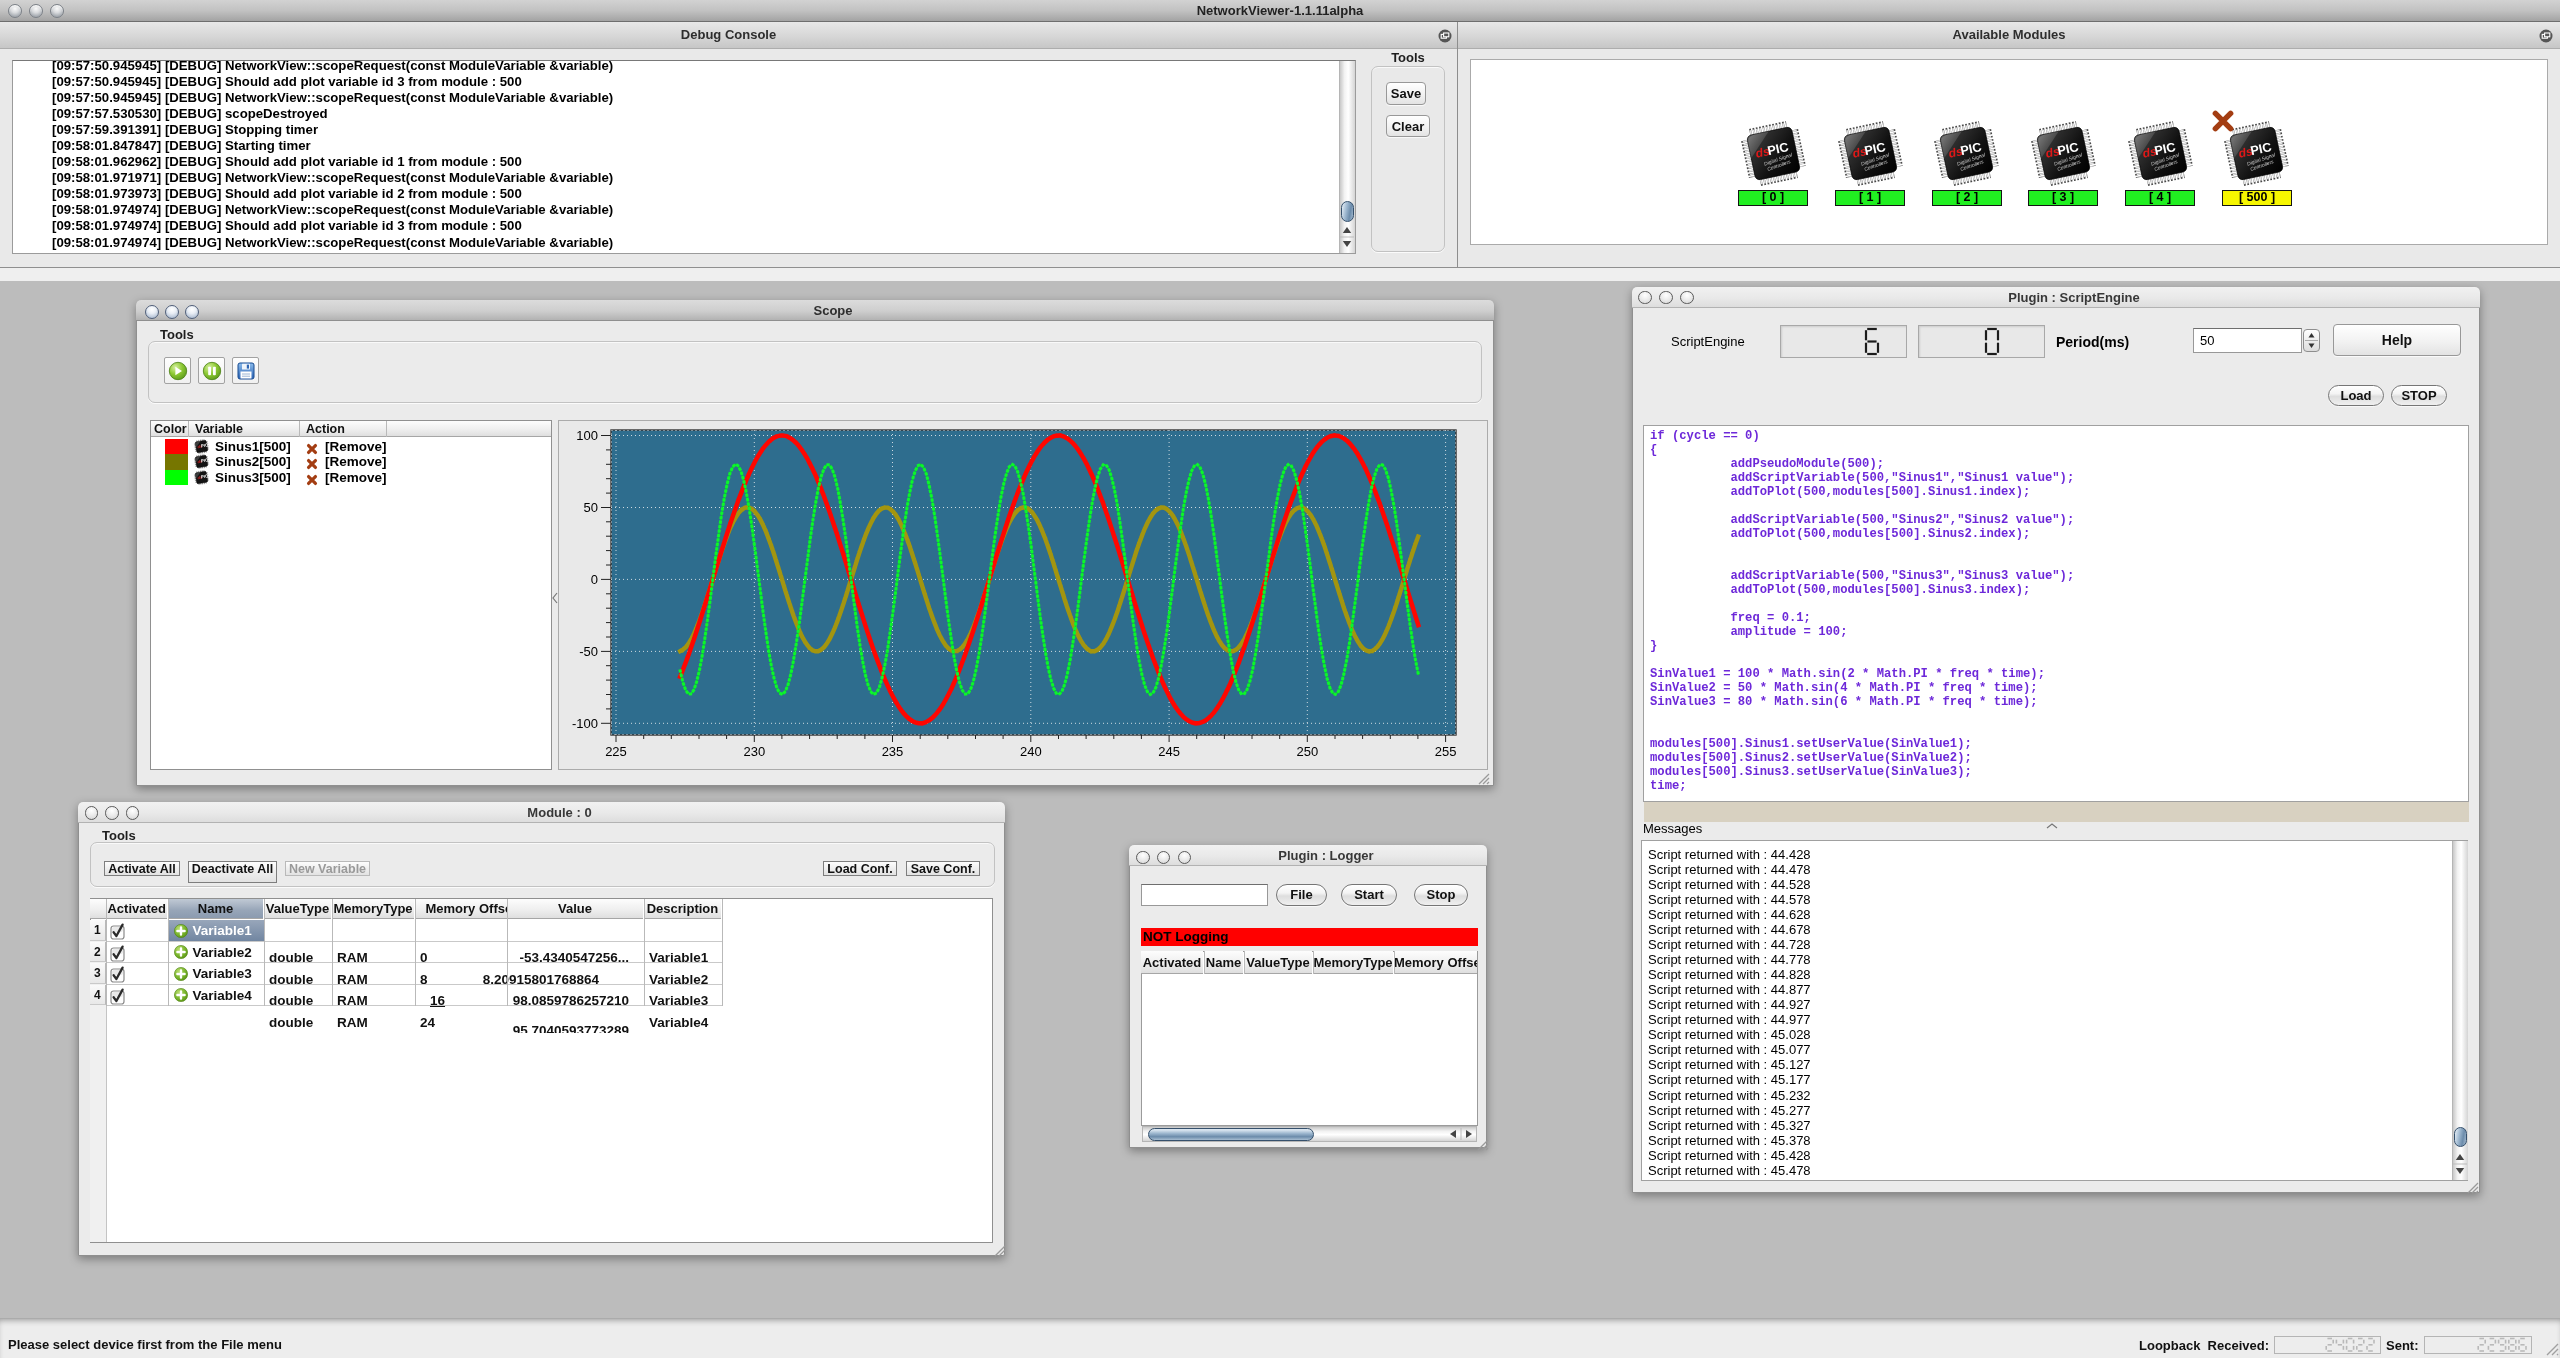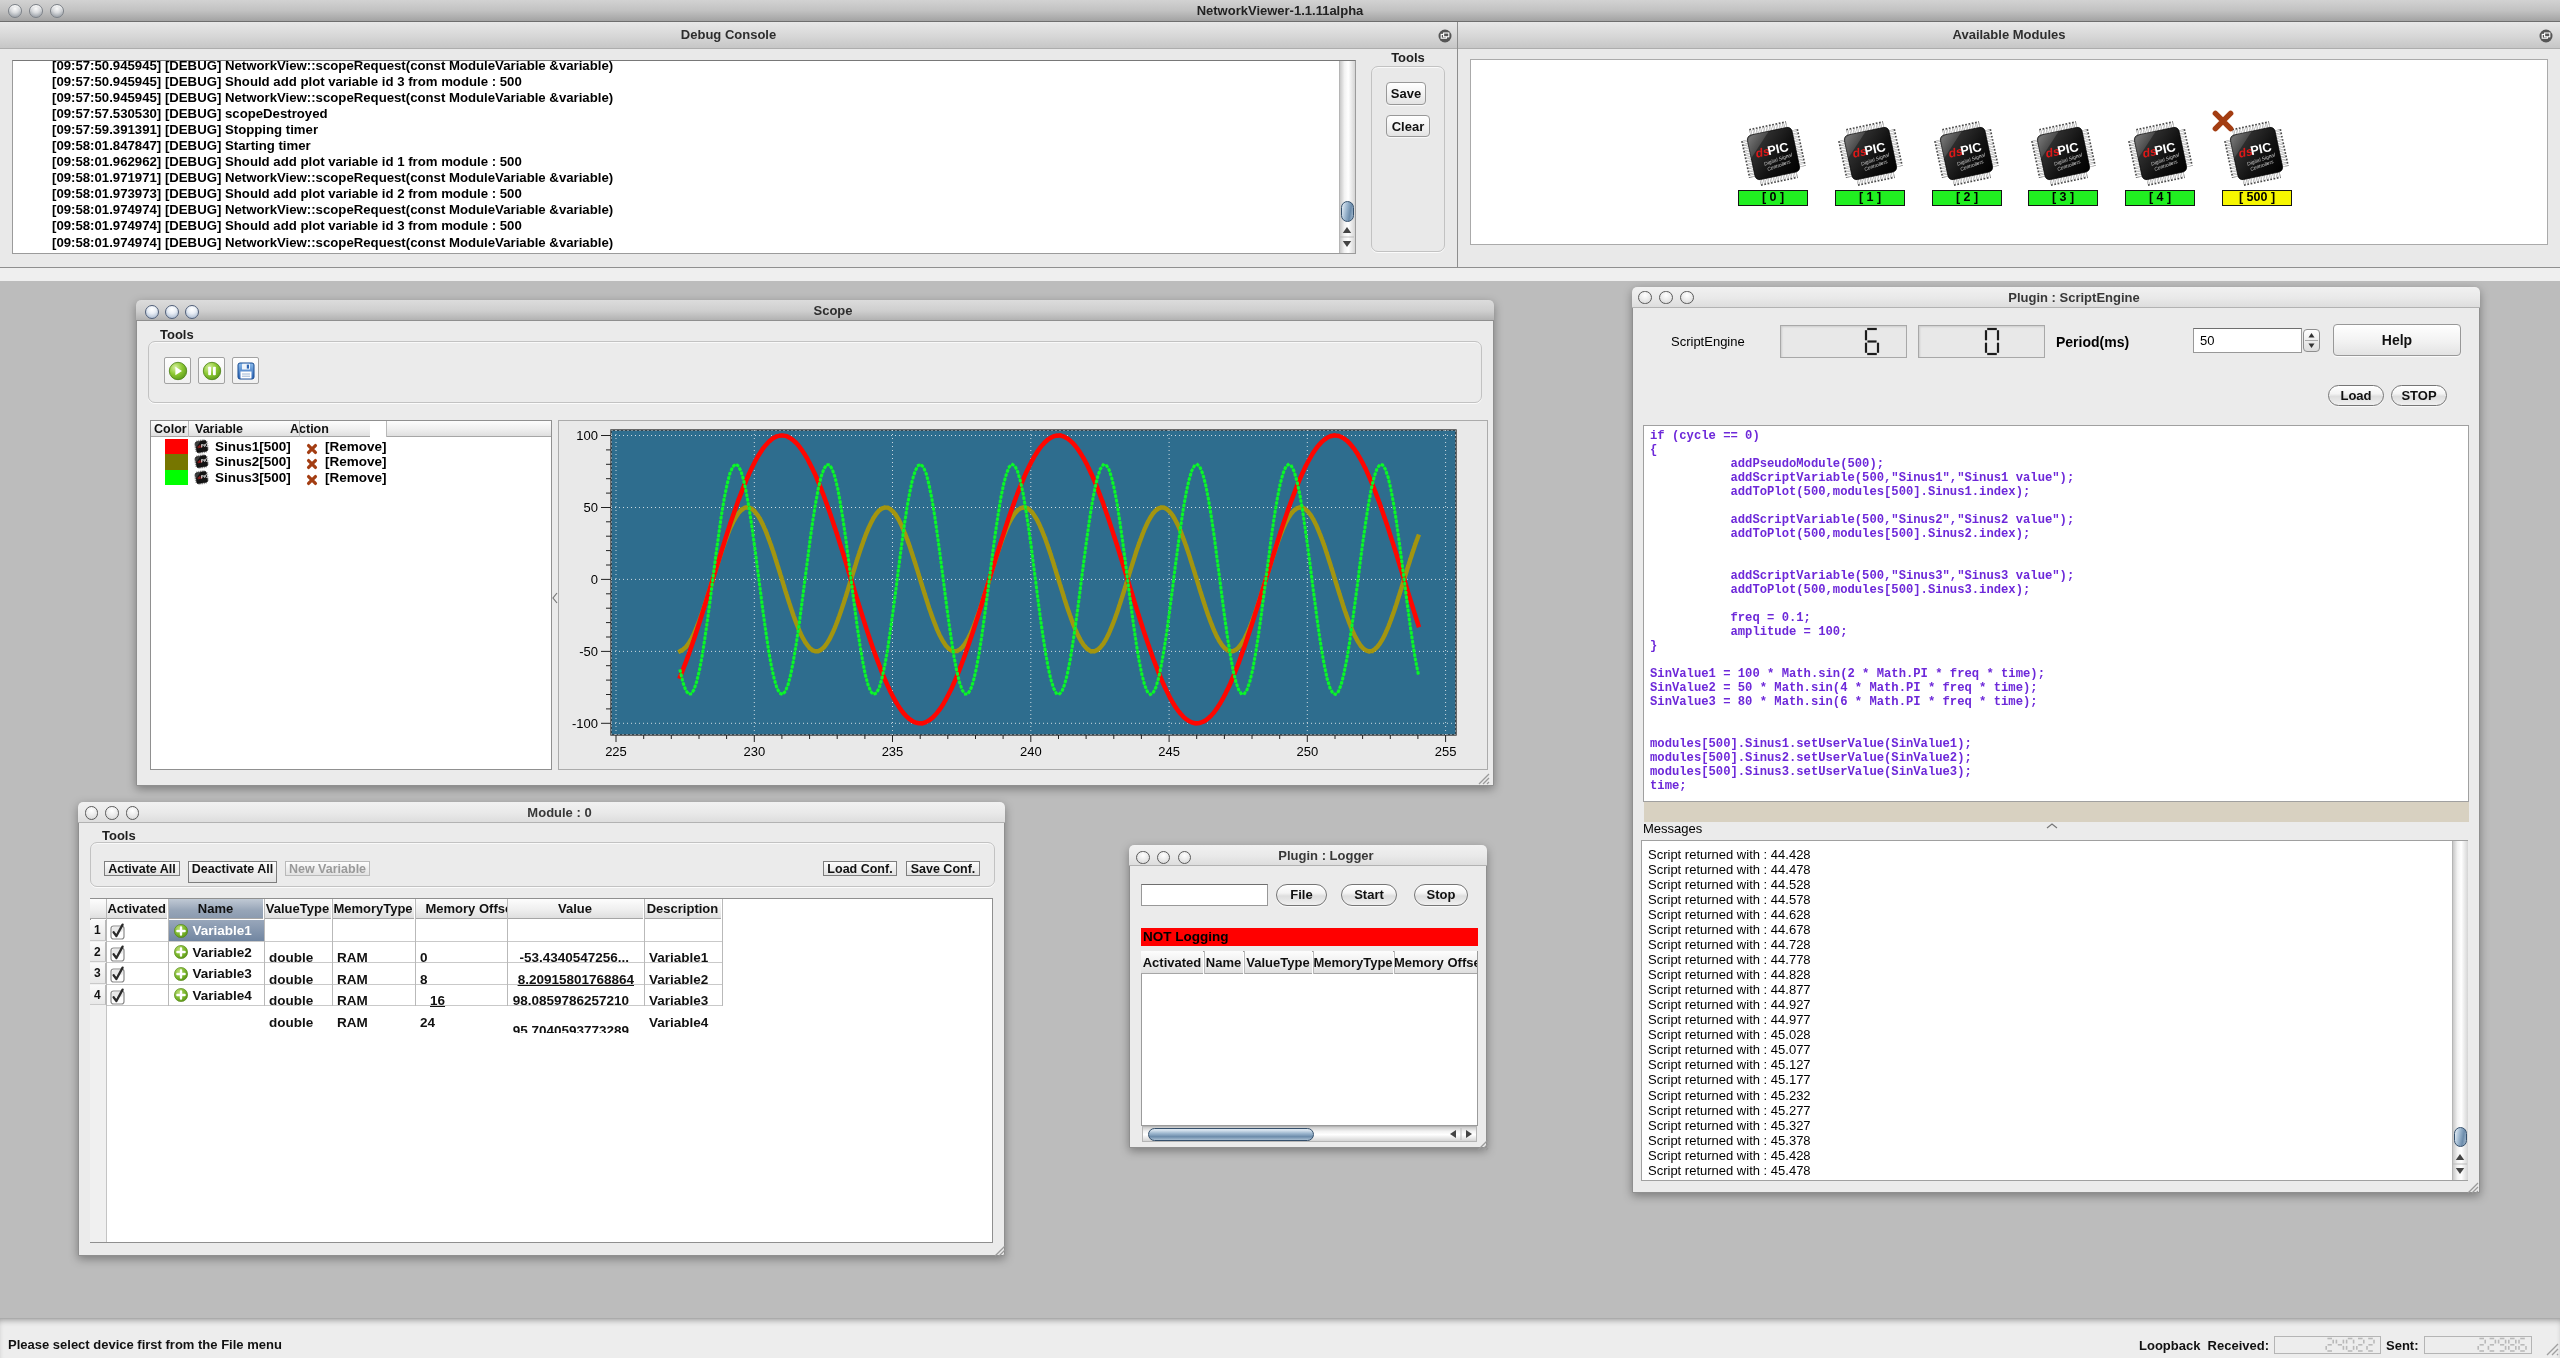--- a/index.html
+++ b/index.html
@@ -305,21 +305,21 @@
       <rect x="6" y="2.8" width="8" height="5.6" rx="0.5" fill="#eef4fb"></rect>
       <rect x="10.8" y="3.6" width="2.2" height="4" fill="#2e66b4"></rect>
       <rect x="4.5" y="10.5" width="11" height="7" fill="#fff"></rect>
       <line x1="6" y1="13" x2="14" y2="13" stroke="#9ab4d4" stroke-width="1"></line>
       <line x1="6" y1="15.2" x2="14" y2="15.2" stroke="#9ab4d4" stroke-width="1"></line>
     </svg></div>
 
 <div class="abs" style="left:150px;top:420px;width:402px;height:350px;background:#fff;border:1px solid #909090"></div>
 <div class="abs mhdr" style="left:151px;top:421px;width:37px;height:16px;line-height:16px;text-align:left;padding-left:3px;font-size:12.5px">Color</div>
 <div class="abs mhdr" style="left:189px;top:421px;width:110px;height:16px;line-height:16px;text-align:left;padding-left:6px;font-size:12.5px">Variable</div>
-<div class="abs mhdr" style="left:284px;top:421px;width:86px;height:16px;line-height:16px;text-align:left;padding-left:6px;font-size:12.5px">Action</div>
+<div class="abs mhdr" style="left:300px;top:421px;width:86px;height:16px;line-height:16px;text-align:left;padding-left:6px;font-size:12.5px">Action</div>
 <div class="abs mhdr" style="left:387px;top:421px;width:164px;height:16px;line-height:16px"></div>
 <div class="abs" style="left:188px;top:421px;width:1px;height:16px;background:#b9b9b9"></div>
 <div class="abs" style="left:299px;top:421px;width:1px;height:16px;background:#b9b9b9"></div>
 <div class="abs" style="left:386px;top:421px;width:1px;height:16px;background:#b9b9b9"></div>
 <div class="abs" style="left:165px;top:438.5px;width:23px;height:15.6px;background:#ff0000"></div>
 <div class="abs" style="left:193px;top:437.5px"><svg width="17" height="17" viewBox="0 0 34 34">
       <g transform="rotate(-10 17 17)">
         <line x1="9" y1="5.5" x2="25" y2="5.5" stroke="#999" stroke-width="5" stroke-dasharray="1.8 1.8"></line>
         <line x1="9" y1="28.5" x2="25" y2="28.5" stroke="#999" stroke-width="5" stroke-dasharray="1.8 1.8"></line>
         <line x1="5.5" y1="9" x2="5.5" y2="25" stroke="#999" stroke-width="5" stroke-dasharray="1.8 1.8"></line>
@@ -532,21 +532,21 @@
           </radialGradient>
         </defs>
         <circle cx="7" cy="7" r="6.6" fill="url(#gpl)" stroke="#4e820f" stroke-width="0.6"></circle>
         <path d="M7 3.4 L7 10.6 M3.4 7 L10.6 7" stroke="#fff" stroke-width="2.4" stroke-linecap="round"></path>
       </svg></span>
     <span style="position:absolute;left:24px;top:0;line-height:21px">Variable2</span>
   </div>
 <div class="abs mcelltxt" style="left:264px;top:941.5px;width:58px;height:21px;line-height:21px;padding:0 5px;">double</div>
 <div class="abs mcelltxt" style="left:332px;top:941.5px;width:73px;height:21px;line-height:21px;padding:0 5px;">RAM</div>
 <div class="abs mcelltxt" style="left:415px;top:941.5px;width:82px;height:21px;line-height:21px;padding:0 5px;">8</div>
-<div class="abs mcelltxt" style="left:512px;top:941.5px;width:127px;height:21px;line-height:21px;padding:0 5px;text-align:right;text-decoration:underline;">8.20915801768864</div>
+<div class="abs mcelltxt" style="left:477px;top:941.5px;width:127px;height:21px;line-height:21px;padding:0 5px;text-align:right;">8.20915801768864</div>
 <div class="abs mcelltxt" style="left:644px;top:941.5px;width:68px;height:21px;line-height:21px;padding:0 5px;">Variable2</div>
 <div class="abs" style="left:106.5px;top:962.0px;width:615px;height:1px;background:#c9c9c9"></div>
 <div class="abs mnum" style="left:90px;top:963.0px;width:15.5px;height:20.5px;line-height:20.5px">3</div>
 <div class="abs" style="left:110px;top:966.0px"><svg width="18" height="18" viewBox="0 0 18 18" style="overflow:visible">
       <rect x="1" y="3" width="13" height="13" rx="2.5" fill="#fdfdfd" stroke="#8a8a8a" stroke-width="1.2"></rect>
       <rect x="2" y="4" width="11" height="5" rx="2" fill="#e9e9e9"></rect>
       <path d="M3.6 9.2 L6.4 13 L12.6 1.6" stroke="#2b2b2b" stroke-width="2.3" fill="none" stroke-linecap="round" stroke-linejoin="round"></path>
     </svg></div>
 <div class="abs mcell" style="left:168.5px;top:963.0px;width:95px;height:21px;">
     <span style="position:absolute;left:5px;top:3.5px"><svg width="14" height="14" viewBox="0 0 14 14">

